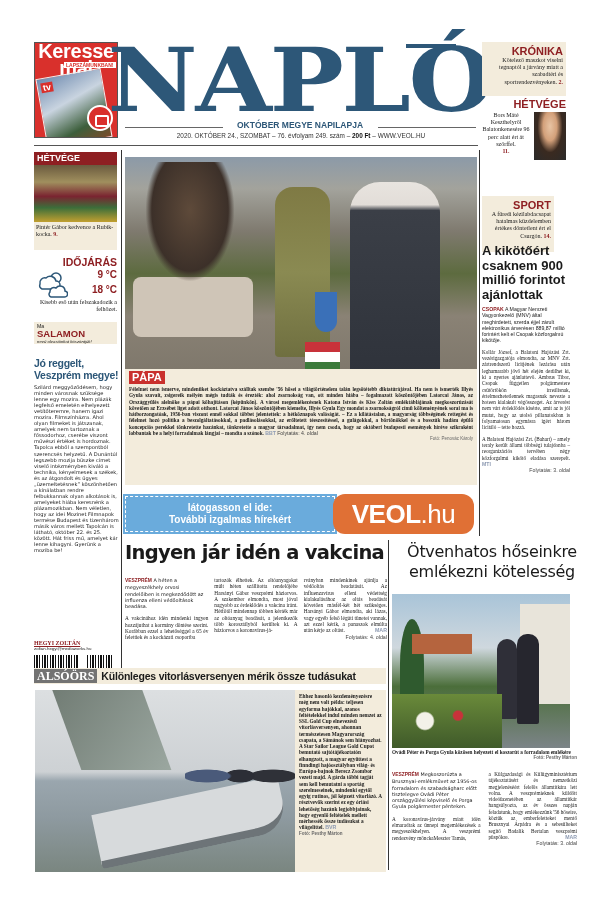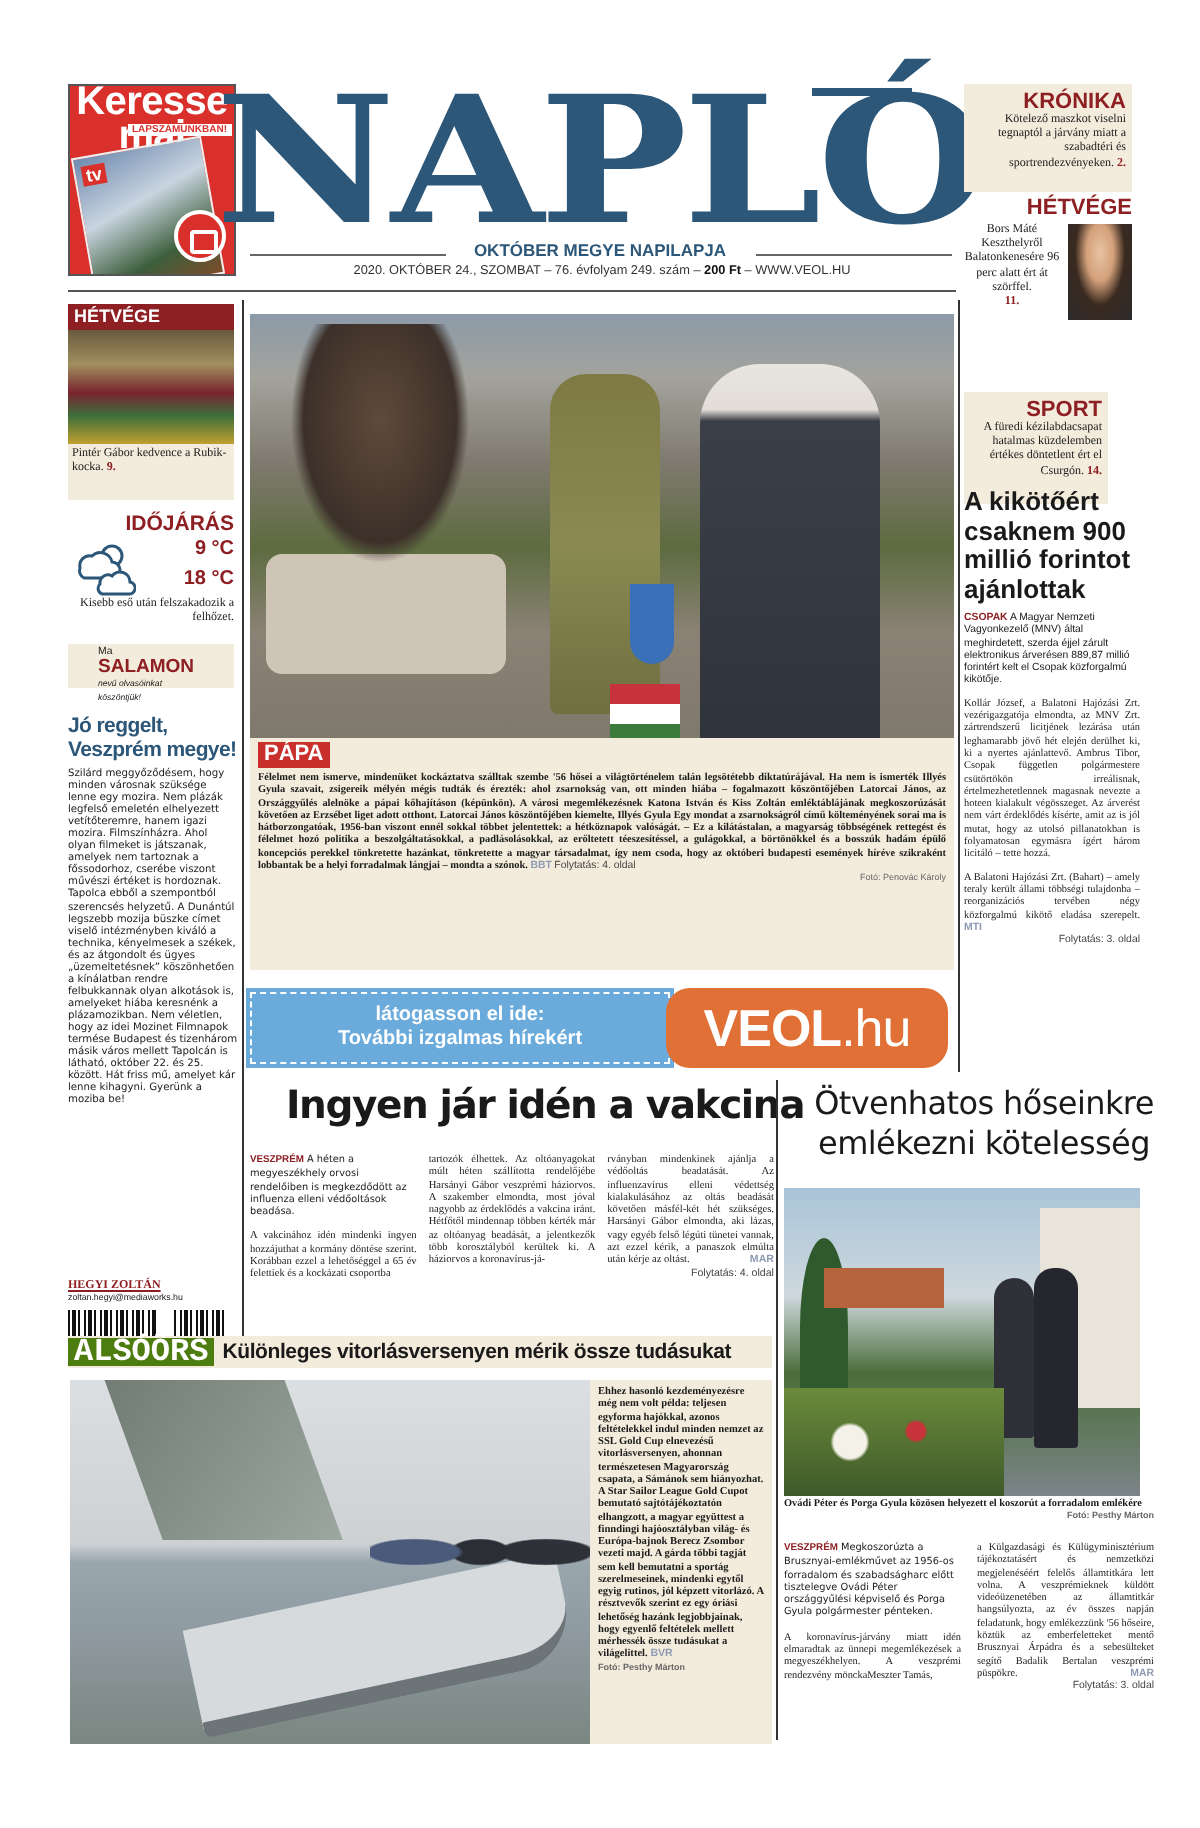--- a/index.html
+++ b/index.html
@@ -51,21 +51,21 @@
   #hetvege-l { left: 34px; top: 152px; width: 83px; height: 98px; }
   #hetvege-l .bar { height: 13px; padding: 1px 3px; font-family: "Liberation Sans", sans-serif; font-weight: bold; font-size: 9px; }
   #hetvege-l .photo { height: 57px; background: linear-gradient(180deg,#6a5a3e 0%, #a08f5e 30%, #7a2430 55%, #3c6e3a 75%, #c2a030 100%); }
   #hetvege-l .cap { padding: 2px 2px; }
   #weather { left: 34px; top: 256px; width: 83px; height: 70px; }
   #weather .title { position: absolute; right: 0; top: 0; font-family: "Liberation Sans", sans-serif; font-weight: bold; color: #8e1f22; font-size: 10.5px; }
   #weather .t1 { position: absolute; right: 0; top: 13px; font-family: "Liberation Sans", sans-serif; font-weight: bold; color: #8e1f22; font-size: 10px; }
   #weather .t2 { position: absolute; right: 0; top: 28px; font-family: "Liberation Sans", sans-serif; font-weight: bold; color: #8e1f22; font-size: 10px; }
   #weather .icon { position: absolute; left: 2px; top: 12px; width: 32px; height: 30px; }
   #weather .desc { position: absolute; right: 0; top: 43px; width: 83px; text-align: right; }
-  #nameday { left: 34px; top: 322px; width: 83px; height: 22px; padding: 1px 15px; }
+  #nameday { left: 34px; top: 322px; width: 83px; height: 22px; padding: 1px 3px; }
   #nameday .name { font-family: "Liberation Sans", sans-serif; font-weight: bold; color: #8e1f22; font-size: 9.5px; line-height: 10px; }
   #goodmorning-head { left: 34px; top: 357px; width: 85px; font-family: "Liberation Sans", sans-serif; font-weight: bold; color: #2d5778; font-size: 10.5px; line-height: 12px; letter-spacing: -0.3px; }
   #goodmorning-body { left: 34px; top: 384px; width: 85px; font-family: "DejaVu Sans", sans-serif; font-size: 5.1px; line-height: 6.05px; }
   #author { left: 34px; top: 640px; width: 85px; }
   #author .name { font-family: "Liberation Serif", serif; font-weight: bold; font-size: 6px; text-decoration: underline; color: #8e1f22; }
   #barcode { left: 34px; top: 655px; width: 80px; height: 22px; background: repeating-linear-gradient(90deg, #111 0 1px, #fff 1px 2px, #111 2px 4px, #fff 4px 5px, #111 5px 6px, #fff 6px 8px); }
   #barcode-gap { left: 78px; top: 655px; width: 8px; height: 22px; background: #fff; }
 
   
   #main-photo { left: 125px; top: 157px; width: 352px; height: 212px; overflow: hidden; background: linear-gradient(180deg,#8c9aa8 0%, #a3a39c 15%, #7f7a6f 35%, #5d6b3f 55%, #8a8275 75%, #7f786c 100%); }
@@ -85,42 +85,42 @@
   .credit { font-family: "Liberation Sans", sans-serif; font-size: 4.5px; color: #666; text-align: right; }
   .cont { font-family: "Liberation Sans", sans-serif; color: #444; font-weight: normal; }
   .sig { font-family: "Liberation Sans", sans-serif; color: #8e9bb3; font-weight: bold; }
 
   
   #veol-left { left: 125px; top: 496px; width: 210px; height: 36px; background: #6aabdc; border: 1px dashed #fff; outline: 2px solid #6aabdc; text-align: center; color: #fff; font-family: "Liberation Sans", sans-serif; font-weight: bold; font-size: 10px; line-height: 12px; padding-top: 5px; }
   #veol-right { left: 333px; top: 494px; width: 141px; height: 40px; background: #e07035; border-radius: 12px; color: #fff; font-family: "Liberation Sans", sans-serif; font-weight: bold; font-size: 26px; line-height: 40px; text-align: center; letter-spacing: -0.5px; }
   #veol-right .hu { font-weight: normal; }
 
   
-  #vakcina-head { left: 125px; top: 540px; width: 262px; font-family: "DejaVu Sans", sans-serif; font-weight: bold; font-size: 19.5px; line-height: 26px; letter-spacing: -0.7px; margin-left: 18px; }
+  #vakcina-head { left: 125px; top: 540px; width: 262px; font-family: "DejaVu Sans", sans-serif; font-weight: bold; font-size: 19.5px; line-height: 26px; letter-spacing: -0.7px; }
   #vakcina-cols { left: 125px; top: 577px; width: 262px; display: flex; gap: 6px; }
   #vakcina-cols .col { flex: 1; font-family: "Liberation Serif", serif; font-size: 5.3px; line-height: 6.3px; text-align: justify; }
   .place { font-family: "Liberation Sans", sans-serif; font-weight: bold; color: #8e1f22; }
 
   
   #otven-head { left: 392px; top: 542px; width: 200px; font-family: "DejaVu Sans", sans-serif; font-size: 16px; line-height: 20px; letter-spacing: -0.3px; text-align: center; }
   #otven-photo { left: 392px; top: 594px; width: 178px; height: 154px; overflow: hidden; background: linear-gradient(180deg,#a9c4d8 0%, #cfd8de 35%, #4b6e3a 60%, #7c8488 100%); }
   #otven-photo .bld { position: absolute; right: 0; top: 10px; width: 50px; height: 100px; background: #e8e4da; }
   #otven-photo .roof { position: absolute; left: 20px; top: 40px; width: 60px; height: 20px; background: #b5643e; }
   #otven-photo .tree { position: absolute; left: 8px; top: 25px; width: 24px; height: 90px; background: #2f5a2e; border-radius: 50% 50% 10% 10%; }
   #otven-photo .p1 { position: absolute; left: 105px; top: 45px; width: 20px; height: 80px; background: #2f2f38; border-radius: 10px 10px 2px 2px; }
   #otven-photo .p2 { position: absolute; left: 125px; top: 40px; width: 22px; height: 90px; background: #26262e; border-radius: 10px 10px 2px 2px; }
   #otven-photo .flowers { position: absolute; left: 0; top: 100px; width: 110px; height: 54px; background: radial-gradient(circle at 30% 50%, #f3f1e8 0 10%, transparent 12%), radial-gradient(circle at 60% 40%, #c8323a 0 6%, transparent 8%), linear-gradient(180deg,#6a8a3a,#3f5a2a); }
   #otven-cap { left: 392px; top: 749px; width: 185px; font-family: "Liberation Serif", serif; font-weight: bold; font-size: 5.2px; line-height: 6.3px; }
   #otven-cols { left: 392px; top: 771px; width: 185px; display: flex; gap: 8px; }
   #otven-cols .col { flex: 1; font-family: "Liberation Serif", serif; font-size: 5.2px; line-height: 6.3px; text-align: justify; }
   #otven-cols .col.first { font-family: "DejaVu Sans", sans-serif; font-size: 4.9px; text-align: left; }
 
   
   #alsoors-bar { left: 34px; top: 668px; width: 352px; height: 16px; display: flex; align-items: center; gap: 4px; }
-  #alsoors-bar .tag { background: #4d7c0f; color: #fff; font-family: Liberation Mono, monospace; font-weight: bold; font-size: 16px; padding: 0 3px; line-height: 14px; }
+  #alsoors-bar .tag { background: #737373; color: #fff; font-family: Liberation Serif, serif; font-weight: bold; font-size: 12px; padding: 0 3px; line-height: 14px; }
   #alsoors-bar .hl { font-family: "Liberation Sans", sans-serif; font-weight: bold; font-size: 10.5px; letter-spacing: -0.2px; }
   #sail-photo { left: 35px; top: 690px; width: 260px; height: 182px; overflow: hidden; background: linear-gradient(180deg,#dcdfe1 0%, #cdd1d4 45%, #9aa6ae 50%, #8e9aa0 70%, #7a8680 100%); }
   #sail-photo .sail { position: absolute; left: 30px; top: -10px; width: 90px; height: 90px; background: linear-gradient(135deg,#6f7a72 0%, #9ba7a0 100%); transform: skewX(20deg); }
   #sail-photo .hull { position: absolute; left: 60px; top: 105px; width: 190px; height: 55px; background: #d7dadc; border-bottom: 8px solid #6d7478; transform: rotate(-12deg); border-radius: 0 0 30px 4px; }
   #sail-photo .crew { position: absolute; left: 150px; top: 70px; width: 110px; height: 40px; background: radial-gradient(ellipse at 20% 40%, #4a5a7a 0 18%, transparent 20%), radial-gradient(ellipse at 50% 40%, #2c2e36 0 18%, transparent 20%), radial-gradient(ellipse at 80% 40%, #2f3138 0 18%, transparent 20%); }
   #sail-text { left: 295px; top: 690px; width: 91px; height: 182px; padding: 3px 4px; font-family: "Liberation Serif", serif; font-weight: bold; font-size: 5.3px; line-height: 6.25px; }
 </style>
 </head>
 <body>
 

